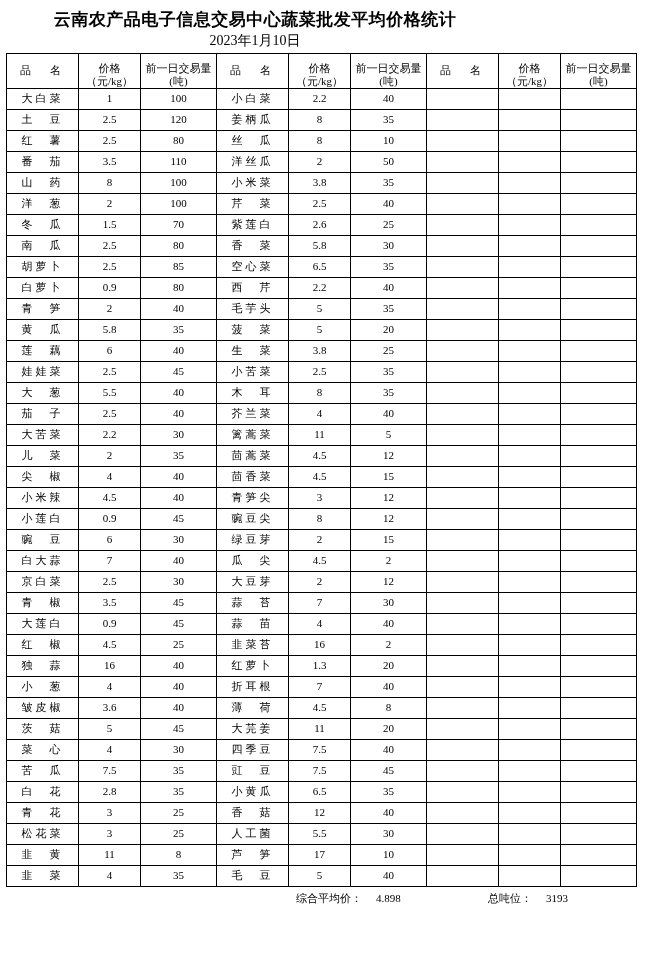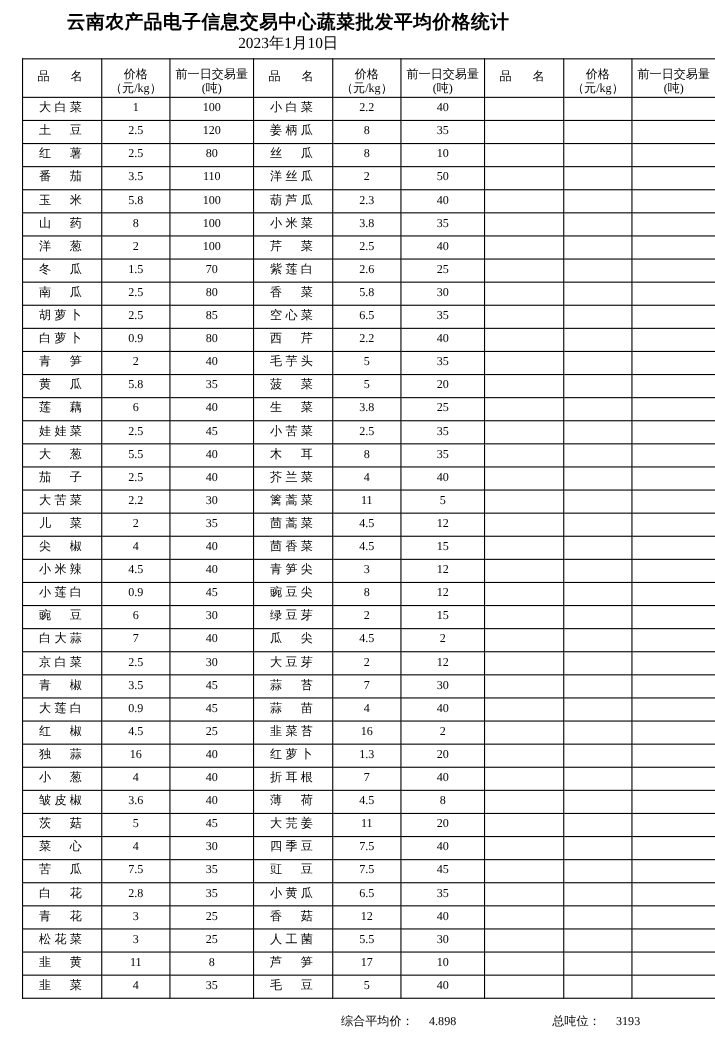--- a/index.html
+++ b/index.html
@@ -11,21 +11,21 @@
     width: 650px;
     height: 955px;
     font-family: "Liberation Serif", "DejaVu Serif", serif;
     color: #000000;
     overflow: hidden;
   }
   .page {
     width: 514px;
     height: 955px;
     box-sizing: border-box;
-    padding: 8px 10px 0 20px;
+    padding: 8px 10px 0 6px;
     position: relative;
   }
   .doc-title {
     text-align: center;
     font-size: 17px;
     font-weight: bold;
     letter-spacing: 0.5px;
     margin: 2px 0 3px 0;
     line-height: 1.2;
   }
@@ -65,21 +65,21 @@
     margin-top: 8px;
   }
   .name-cell {
     letter-spacing: 3px;
     padding-left: 2px;
   }
   col.c-name { width: 72px; }
   col.c-price { width: 62px; }
   col.c-vol { width: 76px; }
   .footer {
-    margin-top: 13px;
+    margin-top: 4px;
     font-size: 11px;
     position: relative;
     height: 18px;
   }
   .footer .avg {
     position: absolute;
     left: 290px;
     top: 0;
     white-space: nowrap;
   }
@@ -175,31 +175,20 @@
           <td>3.5</td>
           <td>110</td>
           <td class="name-cell">洋丝瓜</td>
           <td>2</td>
           <td>50</td>
           <td class="name-cell"></td>
           <td></td>
           <td></td>
         </tr>
         <tr>
-          <td class="name-cell">玉　米</td>
-          <td>5.8</td>
-          <td>100</td>
-          <td class="name-cell">葫芦瓜</td>
-          <td>2.3</td>
-          <td>40</td>
-          <td class="name-cell"></td>
-          <td></td>
-          <td></td>
-        </tr>
-        <tr>
           <td class="name-cell">山　药</td>
           <td>8</td>
           <td>100</td>
           <td class="name-cell">小米菜</td>
           <td>3.8</td>
           <td>35</td>
           <td class="name-cell"></td>
           <td></td>
           <td></td>
         </tr>

